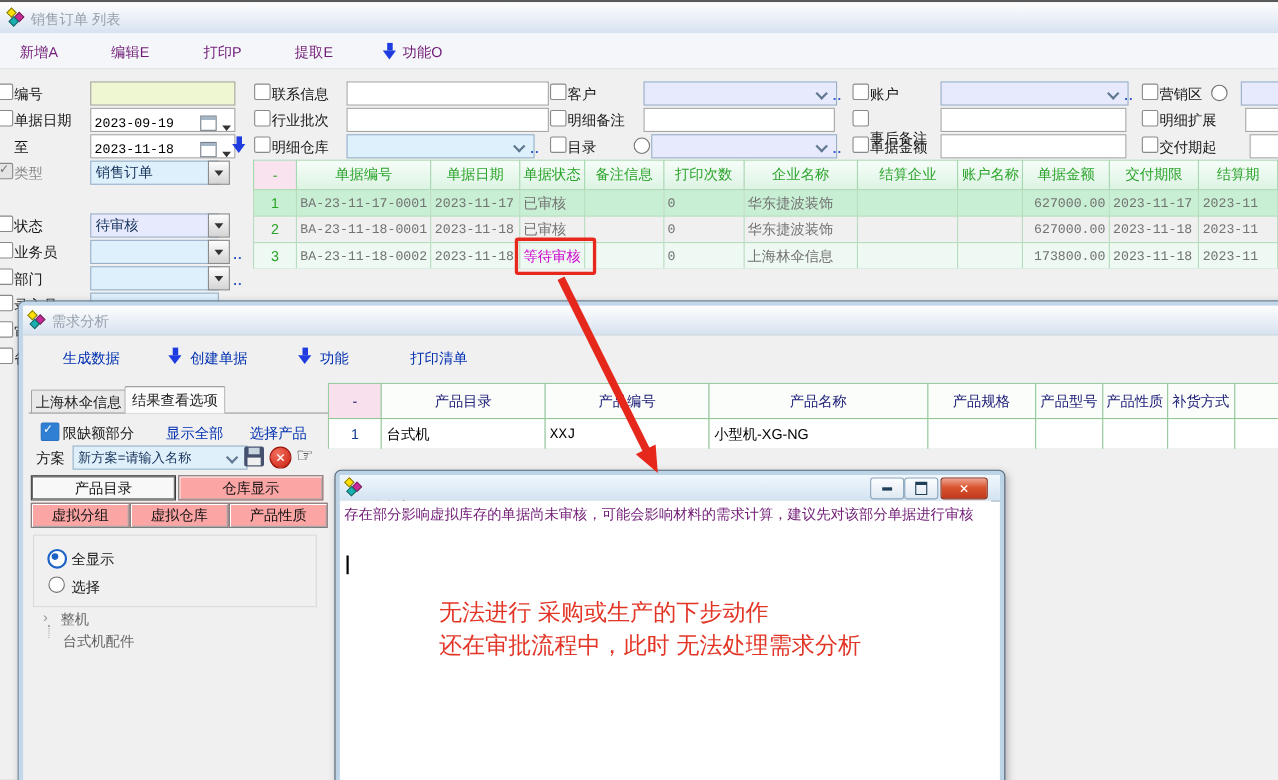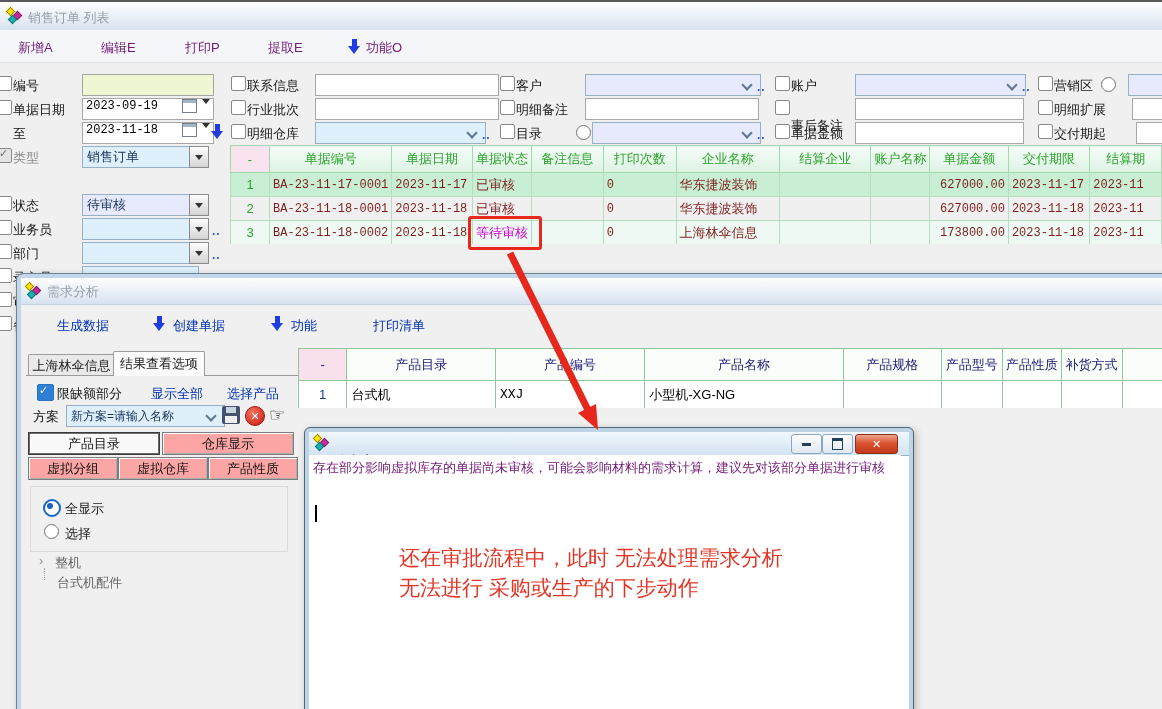--- a/index.html
+++ b/index.html
@@ -20,36 +20,36 @@
   .cb{width:13px;height:13px;background:#fff;border:1px solid #898989;border-radius:2px}
   .cb.g{background:#e4e4e4}
   .cb.g::after{content:"✓";position:absolute;left:1px;top:-2px;font-size:11px;color:#707070}
   .cb.blue{background:#2f80d4;border-color:#2a72c0}
   .cb.blue::after{content:"✓";position:absolute;left:1px;top:-1px;font-size:11px;color:#fff;font-weight:bold}
   .rd{width:13px;height:13px;border:1px solid #737373;border-radius:50%;background:#fff}
   .rd.sel{width:14px;height:14px;border:2px solid #1b63c5}
   .rd.sel::after{content:"";position:absolute;left:2px;top:2px;width:6px;height:6px;border-radius:50%;background:#1b63c5}
   .lbl{font-size:13px;color:#161616;white-space:nowrap}
   .lbl.dim{color:#8a8a8a}
-  .tin{height:20px;background:#fff;border:1px solid #a6a6a6;font-size:12px;display:flex;align-items:flex-start;padding:0 3px}
+  .tin{height:20px;background:#fff;border:1px solid #a6a6a6;font-size:12px;display:flex;align-items:flex-end;padding:0 3px}
   .cmb{height:20px;border:1px solid #98b0c6;font-size:13px;display:flex;align-items:center;padding:0 4px;color:#16325c}
   .bg-cyan{background:#ddf0fb}.bg-lav{background:#e7e9fc}.bg-num{background:#eef6d2}
   .chev{width:6px;height:6px;border-right:2px solid #5f7890;border-bottom:2px solid #5f7890;transform:rotate(45deg);margin-left:auto;margin-right:5px}
   .ddb{width:18px;height:20px;background:linear-gradient(#fdfdfd,#d4d4d4);border:1px solid #8b8b8b;display:flex;align-items:center;justify-content:center}
   .tri{width:0;height:0;border-left:4px solid transparent;border-right:4px solid transparent;border-top:5px solid #333}
   .cal{width:13px;height:12px;border:1px solid #76808c;background:linear-gradient(#a2b6c8 0 3px,#fff 3px);margin-left:auto}
   .dots{color:#2f55cc;font-size:12px;font-weight:bold;letter-spacing:1px}
   .barr{width:13px;height:15px}
   .barr .s{position:absolute;left:4px;top:0;width:5px;height:7px;background:#1e3ce0}
   .barr .t{position:absolute;left:0;top:7px;width:0;height:0;border-left:6px solid transparent;border-right:6px solid transparent;border-top:8px solid #1e3ce0}
   
   table{border-collapse:collapse;table-layout:fixed}
   #stable th{background:linear-gradient(#f6fdf8,#dcf3e3);color:#2ca42c;font-weight:normal;font-size:13px;border:1px solid #a5d8ae;height:24px;overflow:hidden;white-space:nowrap}
   #stable th.pink{background:#f8e3ef}
-  #stable td{border:1px solid #b7ddbf;height:23px;font-size:13px;color:#7f1d1d;padding:0 3px;overflow:hidden;white-space:nowrap}
+  #stable td{border:1px solid #b7ddbf;height:23px;font-size:13px;color:#737373;padding:0 3px;overflow:hidden;white-space:nowrap}
   #stable tr.r0 td{background:#c8efd3}
   #stable tr.r2 td{background:#edf9f2}
   #stable td.idx{color:#2ca42c;text-align:center}
   #stable td.mono,.mono{font-family:"Liberation Mono","DejaVu Sans Mono",monospace;font-size:12px}
   #stable td.num{text-align:right}
   #stable td.wait{color:#cf00cf}
   
   #ptable th{background:#fbfdfb;color:#202078;font-weight:normal;font-size:13px;border:1px solid #90c897;height:29px;overflow:hidden;white-space:nowrap}
   #ptable th.pink{background:#f8e0ec}
   #ptable td{background:#fff;border:1px solid #90c897;height:27px;font-size:13px;padding:0 4px;overflow:hidden;white-space:nowrap}
@@ -428,22 +428,22 @@
           <span class="maxbox"></span>
         </div>
       <div class="abs capbtn close" style="left:546px;top:2px;width:41px">
           <span>✕</span>
         </div>
     </div>
     <div class="abs" style="left:0;top:23px;width:592px;height:270px;background:#fff">
       <span class="abs msg" style="left:4px;top:4px">存在部分影响虚拟库存的单据尚未审核，可能会影响材料的需求计算，建议先对该部分单据进行审核</span>
       <div class="abs" style="left:6px;top:50px;width:2px;height:17px;background:#000"></div>
       <div class="abs" style="left:90px;top:88px">
+        <div class="redann">无法进行 采购或生产的下步动作</div>
         <div class="redann">还在审批流程中，此时 无法处理需求分析</div>
-        <div class="redann">无法进行 采购或生产的下步动作</div>
       </div>
     </div>
   </div>
 
   <svg class="abs" width="1162" height="709" style="left:0;top:0;pointer-events:none;z-index:60">
     <line x1="510" y1="253" x2="588" y2="410" stroke="#e5271c" stroke-width="7"></line>
     <polygon points="598,430 578,413 596,404" fill="#e5271c"></polygon>
   </svg>
 
 </div>

